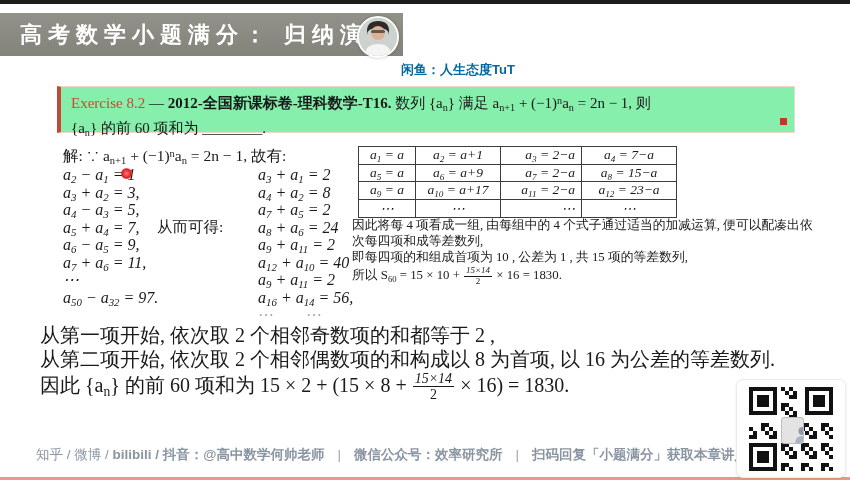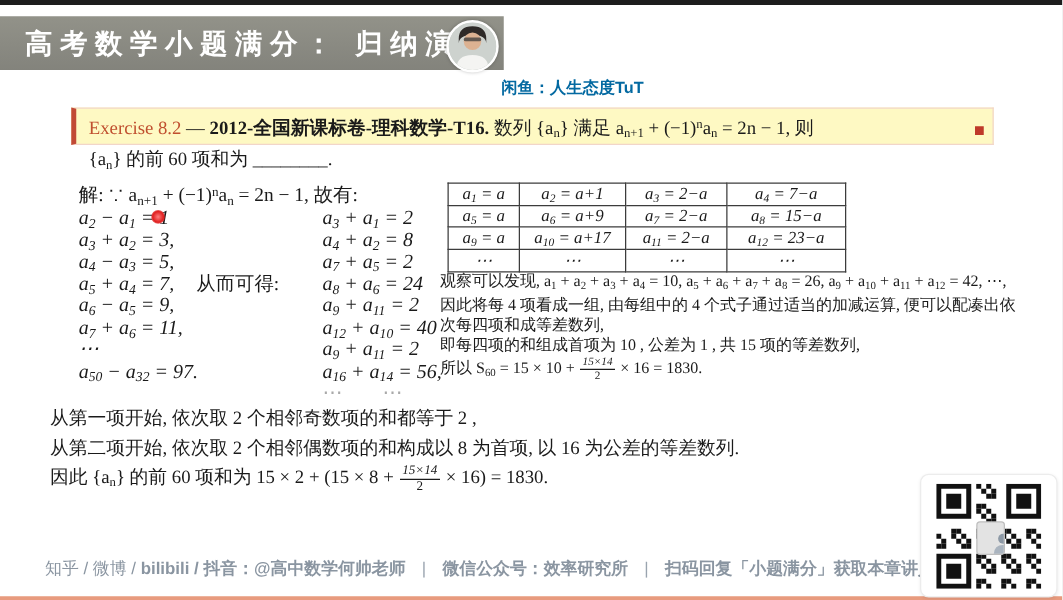--- a/index.html
+++ b/index.html
@@ -13,21 +13,21 @@
         display:flex;align-items:center;padding-left:20px;box-sizing:border-box;}
   .band .t{font-family:"Liberation Sans","DejaVu Sans",sans-serif;font-weight:700;font-size:22px;
            color:#ffffff;letter-spacing:6px;white-space:nowrap;}
   .avatar{position:absolute;left:357px;top:16px;width:42px;height:42px;border-radius:50%;
           border:2px solid #ffffff;box-sizing:border-box;background:#cfd3cf;overflow:hidden;
           box-shadow:0 0 3px rgba(0,0,0,.25);}
   .watermark{position:absolute;left:401px;top:61px;font-family:"Liberation Sans",sans-serif;
              font-size:13px;font-weight:600;color:#0369a1;}
 
   
-  .exbox{position:absolute;left:57px;top:86px;width:738px;height:30px;background:#fef9c3;
+  .exbox{position:absolute;left:57px;top:86px;width:738px;height:47px;background:#86efac;
          border:1px solid #f2d6c9;border-left:4px solid #c14a36;box-sizing:border-box;
          padding:3px 10px 0 10px;font-size:15px;line-height:21px;}
   .exlabel{color:#c0502f;}
   .exmeta{font-weight:700;}
   .exsquare{position:absolute;right:7px;bottom:7px;width:7px;height:7px;background:#bf3a2a;}
 
   
   .sol-intro{position:absolute;left:63px;top:146px;font-size:15.5px;}
   .eqcol{position:absolute;font-size:16px;font-style:italic;line-height:17.5px;}
   .eqcol .eq{height:17.5px;}
@@ -36,29 +36,29 @@
   .connector{position:absolute;left:157px;top:217px;font-size:15.5px;}
   .dim{color:#a9a9a9;font-style:normal;}
   .laser{position:absolute;left:121px;top:168px;width:11px;height:11px;border-radius:50%;
          background:radial-gradient(circle,#ff7d7d 0%,#e02020 55%,rgba(224,32,32,0.12) 100%);}
 
   
   .seqtable{position:absolute;left:358px;top:146px;border-collapse:collapse;border-radius:27px;}
   .seqtable td{border:1px solid #3c3c3c;height:16px;padding:0 6px;text-align:center;
                font-size:13.5px;font-style:italic;white-space:nowrap;}
   .seqtable td.c0{width:44px;} .seqtable td.c1{width:72px;}
-  .seqtable td.c2{width:68px;} .seqtable td.c3{width:82px;}
+  .seqtable td.c2{width:68px;text-align:right;} .seqtable td.c3{width:82px;}
 
   
   .obs{position:absolute;left:352px;top:217px;width:492px;font-size:12.8px;line-height:16px;}
   .obs .ln{white-space:nowrap;}
   .obs .ln5{margin-top:1px;}
 
   
-  .concl{position:absolute;left:40px;top:324px;font-size:15px;line-height:23.5px;}
+  .concl{position:absolute;left:40px;top:324px;font-size:20px;line-height:23.5px;}
   .concl .ln{white-space:nowrap;}
 
   sub{font-size:0.68em;vertical-align:-0.28em;letter-spacing:0;}
   sup{font-size:0.68em;vertical-align:0.42em;}
   .frac{display:inline-block;vertical-align:-0.52em;text-align:center;font-size:0.7em;line-height:1.1;margin:0 1px;}
   .frac .fn{display:block;border-bottom:1px solid currentColor;padding:0 2px;font-style:italic;}
   .frac .fd{display:block;}
 
   
   .footer{position:absolute;left:36px;top:446px;font-family:"Liberation Sans","DejaVu Sans",sans-serif;
@@ -153,21 +153,20 @@
     <tr>
       <td class="c0">⋯</td>
       <td class="c1">⋯</td>
       <td class="c2">⋯</td>
       <td class="c3">⋯</td>
     </tr>
   </tbody>
     </table>
 
   <div class="obs">
-    <div class="ln">观察可以发现, a<sub>1</sub> + a<sub>2</sub> + a<sub>3</sub> + a<sub>4</sub> = 10, a<sub>5</sub> + a<sub>6</sub> + a<sub>7</sub> + a<sub>8</sub> = 26, a<sub>9</sub> + a<sub>10</sub> + a<sub>11</sub> + a<sub>12</sub> = 42, ⋯,</div>
     <div class="ln">因此将每 4 项看成一组, 由每组中的 4 个式子通过适当的加减运算, 便可以配凑出依</div>
     <div class="ln">次每四项和成等差数列,</div>
     <div class="ln">即每四项的和组成首项为 10 , 公差为 1 , 共 15 项的等差数列,</div>
     <div class="ln ln5">所以 S<sub>60</sub> = 15 × 10 + <span class="frac"><span class="fn">15×14</span><span class="fd">2</span></span> × 16 = 1830.</div>
   </div>
 
   <div class="concl">
     <div class="ln">从第一项开始, 依次取 2 个相邻奇数项的和都等于 2 ,</div>
     <div class="ln">从第二项开始, 依次取 2 个相邻偶数项的和构成以 8 为首项, 以 16 为公差的等差数列.</div>
     <div class="ln">因此 {a<sub>n</sub>} 的前 60 项和为 15 × 2 + (15 × 8 + <span class="frac"><span class="fn">15×14</span><span class="fd">2</span></span> × 16) = 1830.</div>

